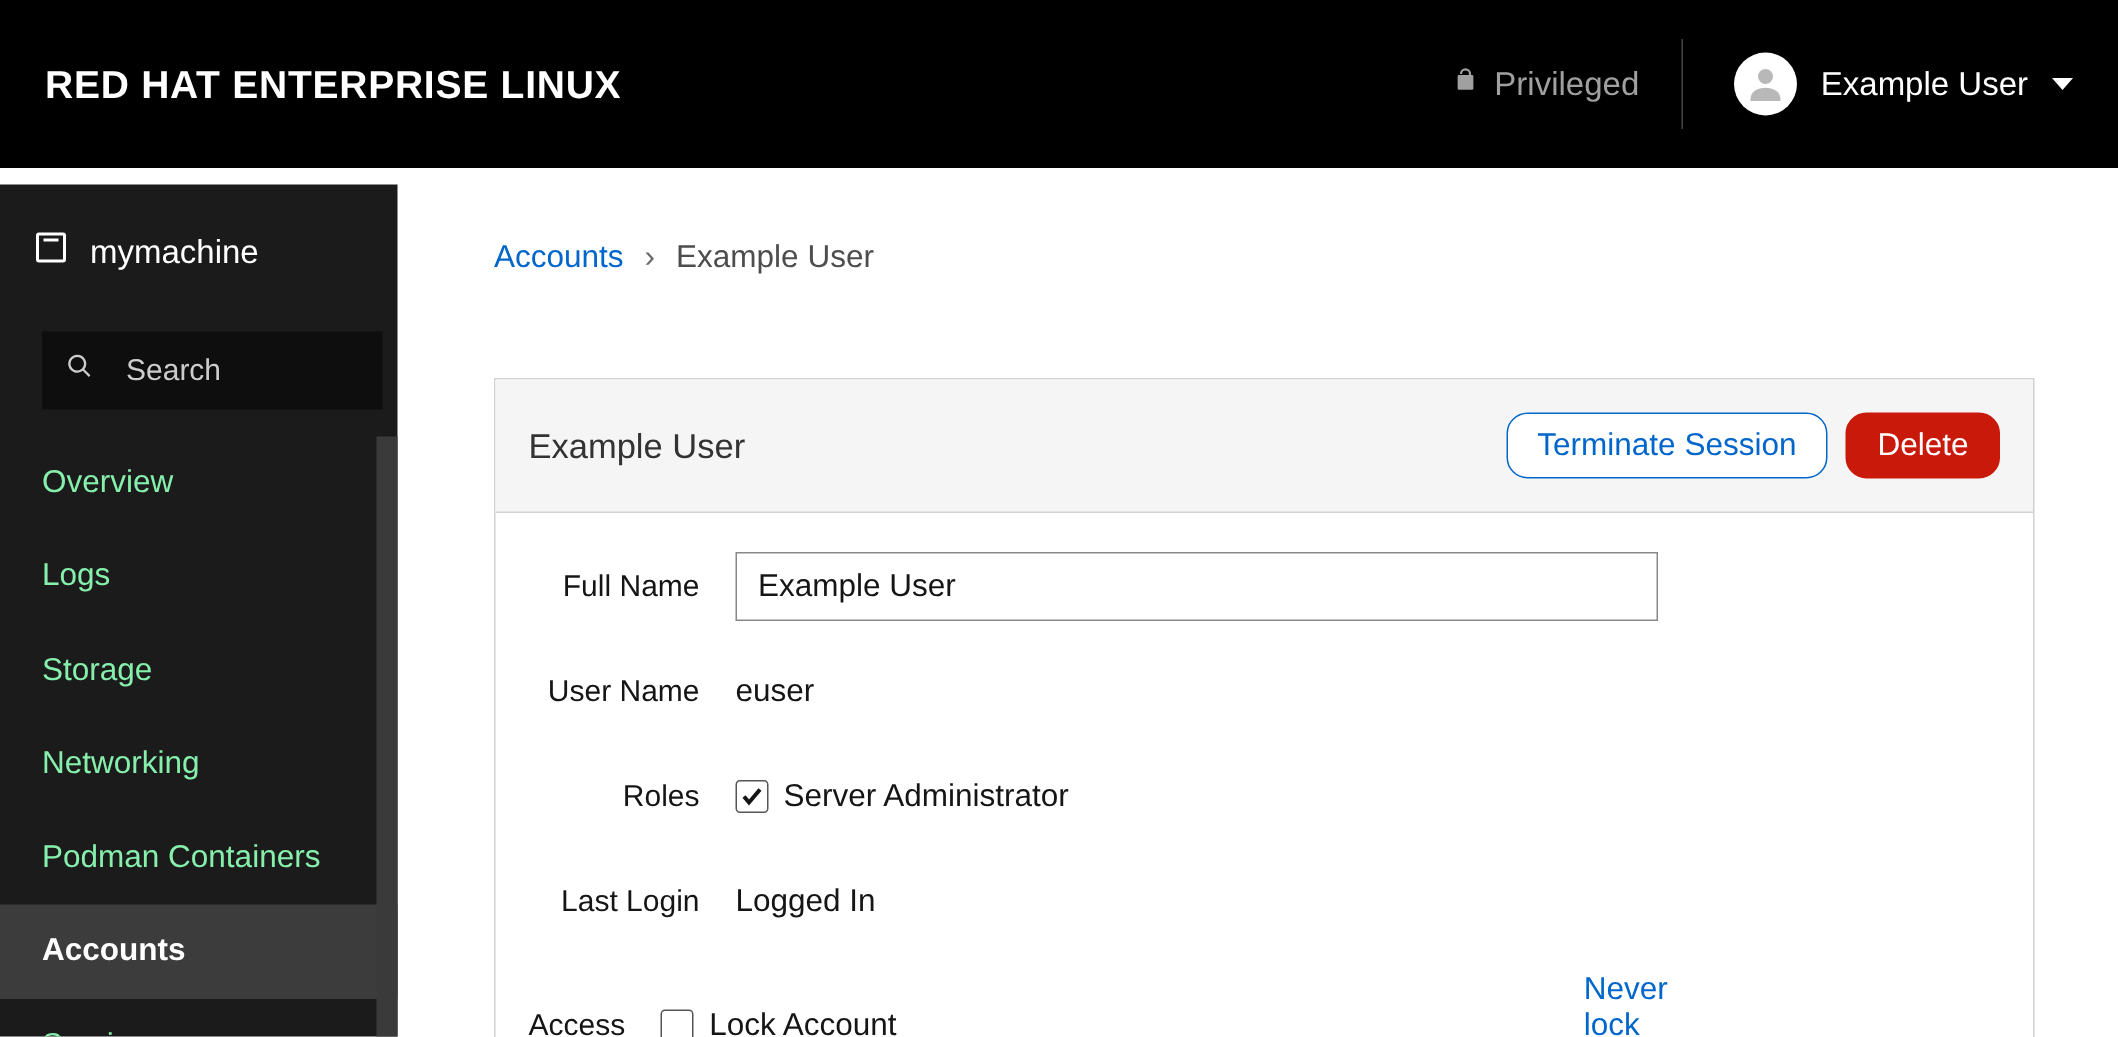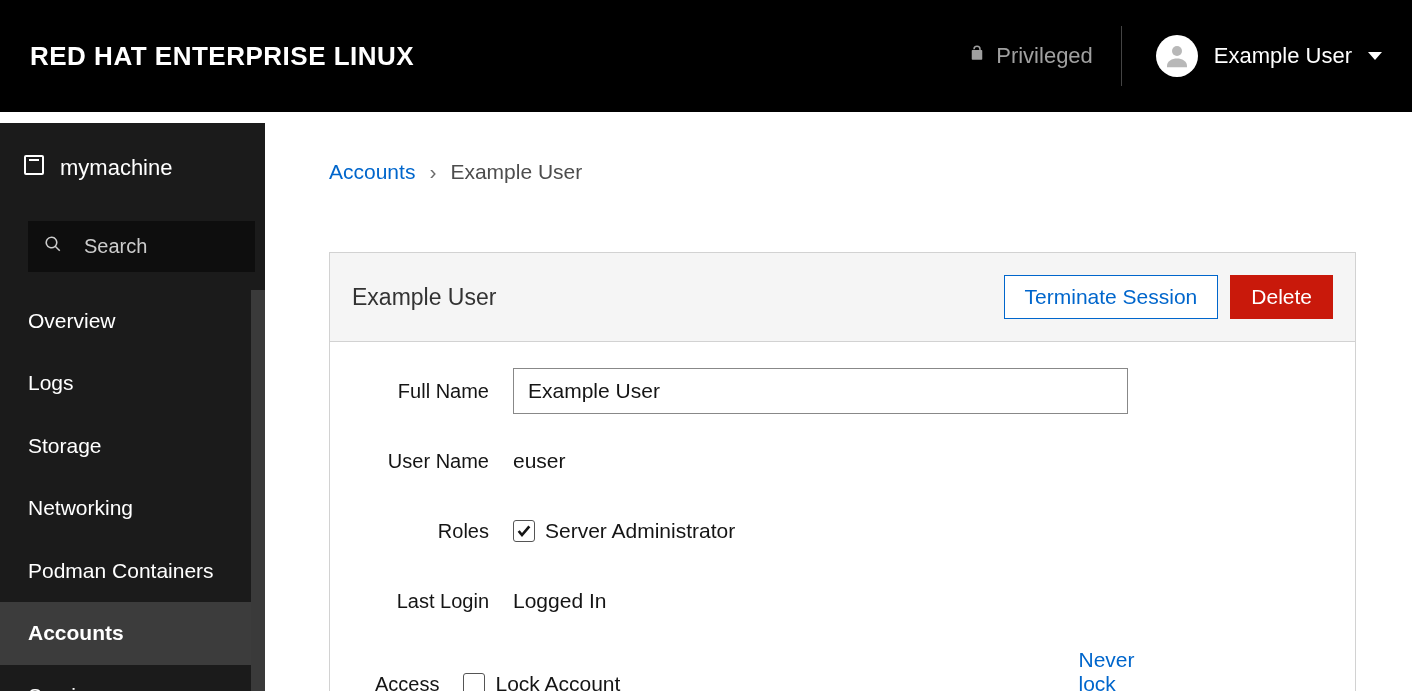--- a/index.html
+++ b/index.html
@@ -119,21 +119,21 @@
       position: absolute;
       right: 0;
       top: 0;
       bottom: 0;
       width: 14px;
       background: #3a3a3a;
     }
     .nav-item {
       padding: 16px 28px;
       font-size: 21px;
-      color: #ffffff;
+      color: #86efac;
       cursor: pointer;
       line-height: 1.45;
     }
     .nav-item.active {
       background: #3c3c3c;
       font-weight: 700;
       color: #ffffff;
     }
     .main {
       flex: 1;
@@ -164,21 +164,21 @@
     }
     .card-title { font-size: 23px; color: #333333; }
     .card-header-actions {
       margin-left: auto;
       display: flex;
       gap: 12px;
     }
     .btn {
       font-size: 21px;
       padding: 9px 20px;
-      border-radius: 0;
+      border-radius: 14px;
       cursor: pointer;
       font-family: inherit;
     }
     .btn-outline {
       background: #ffffff;
       border: 1px solid #0066cc;
       color: #0066cc;
     }
     .btn-danger {
       background: #c9190b;
@@ -193,21 +193,20 @@
       align-items: center;
       margin-bottom: 24px;
       min-height: 46px;
     }
     .form-label {
       width: 138px;
       text-align: right;
       font-size: 20px;
       color: #151515;
       padding-right: 24px;
-      margin-left: 23px;
     }
     .form-control {
       flex: 0 0 615px;
     }
     .text-input {
       width: 100%;
       font-size: 21px;
       padding: 10px 14px;
       border: 1px solid #888888;
       color: #151515;

